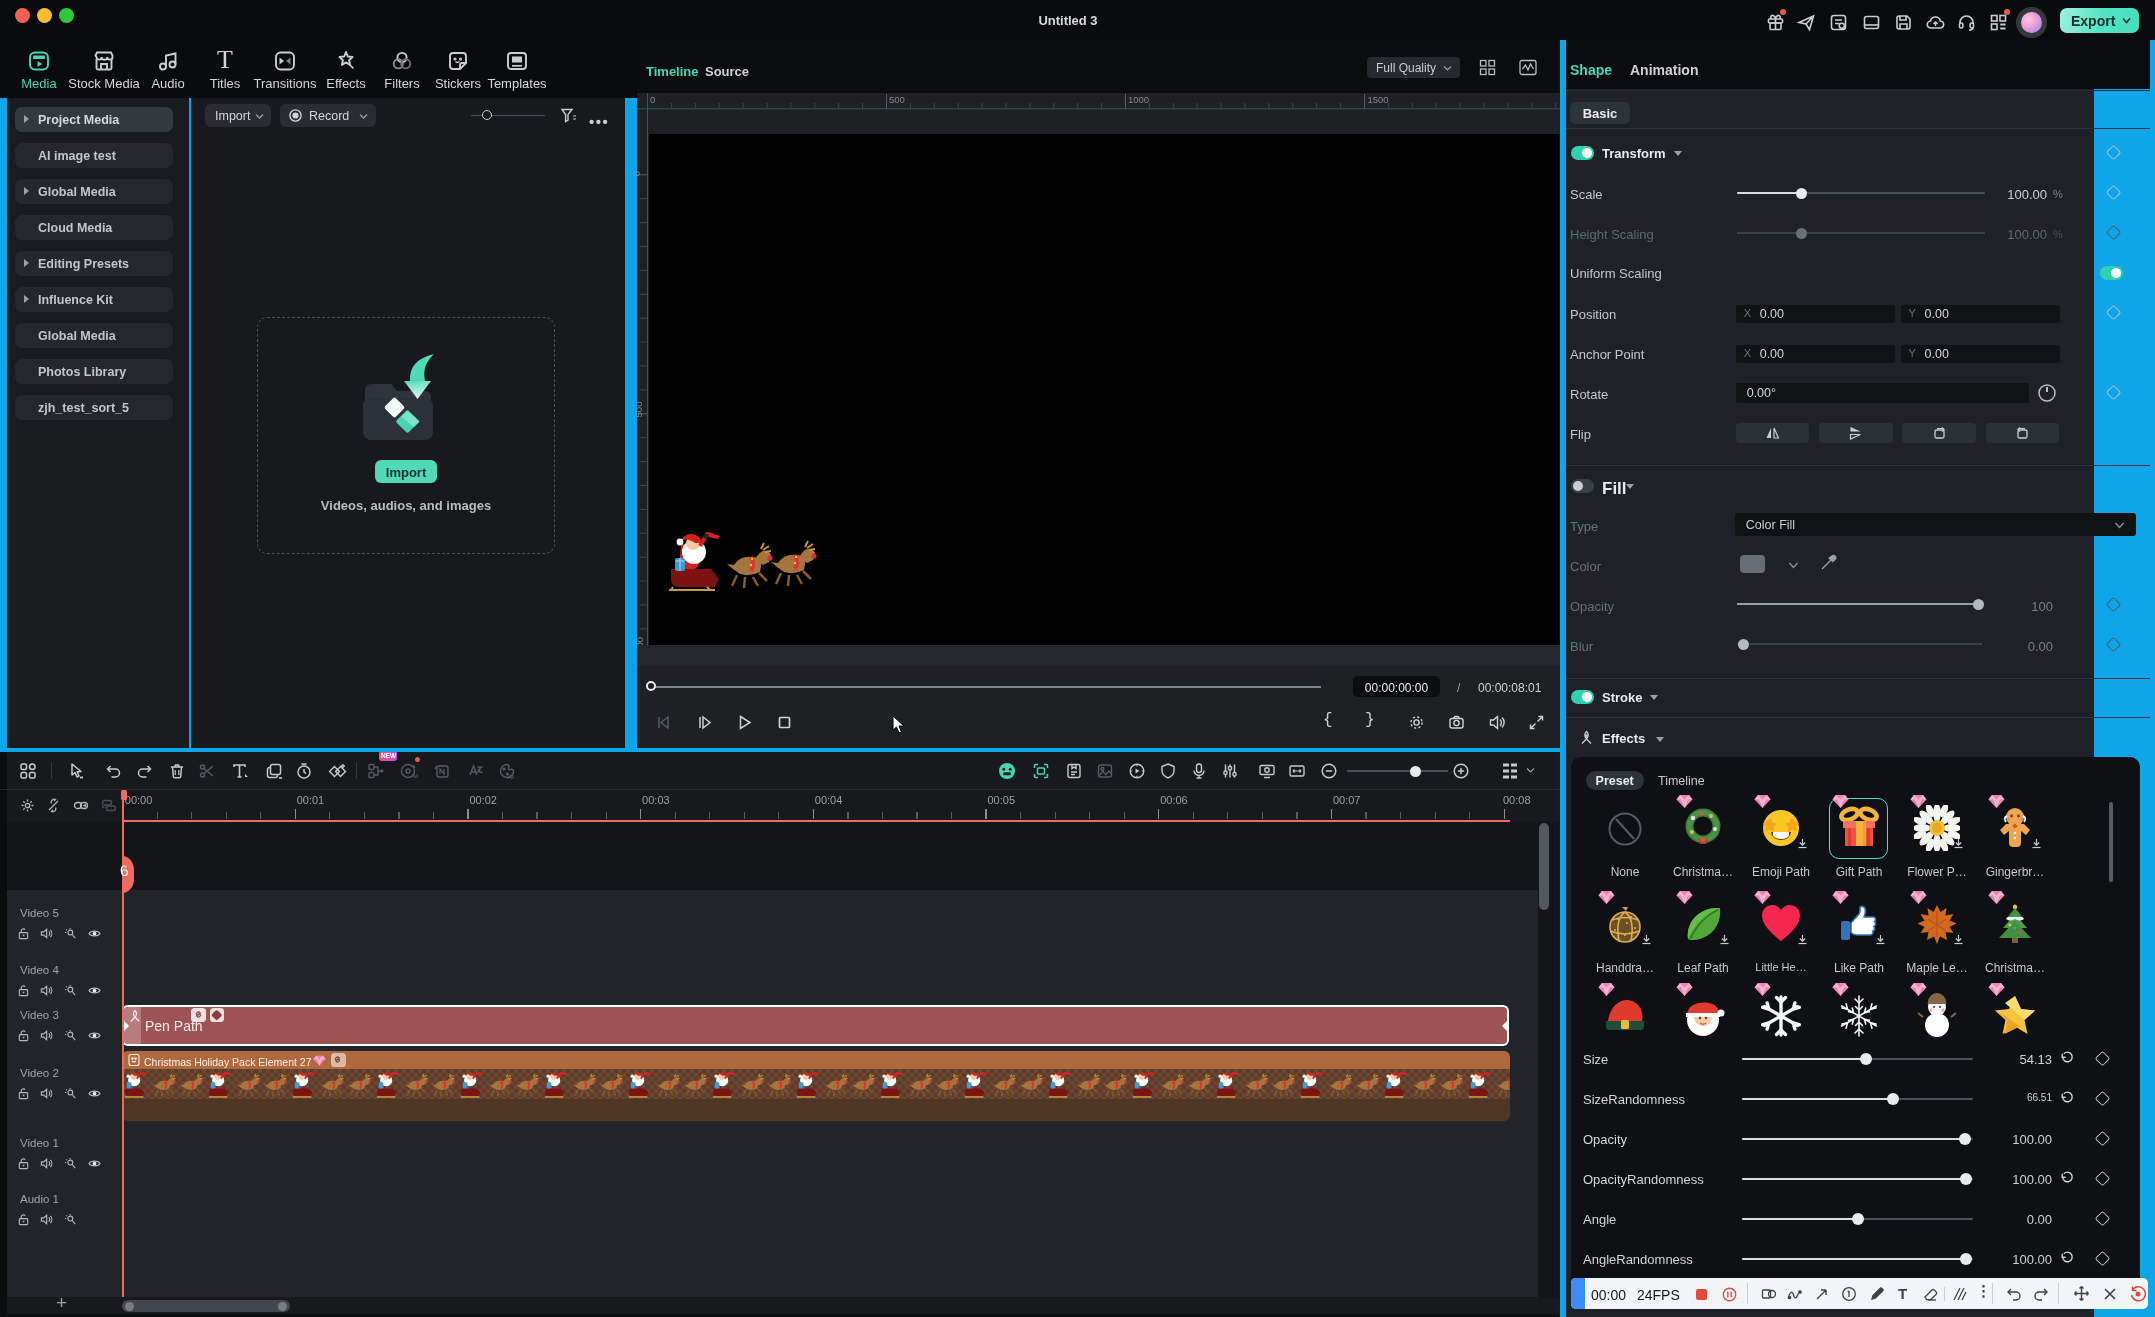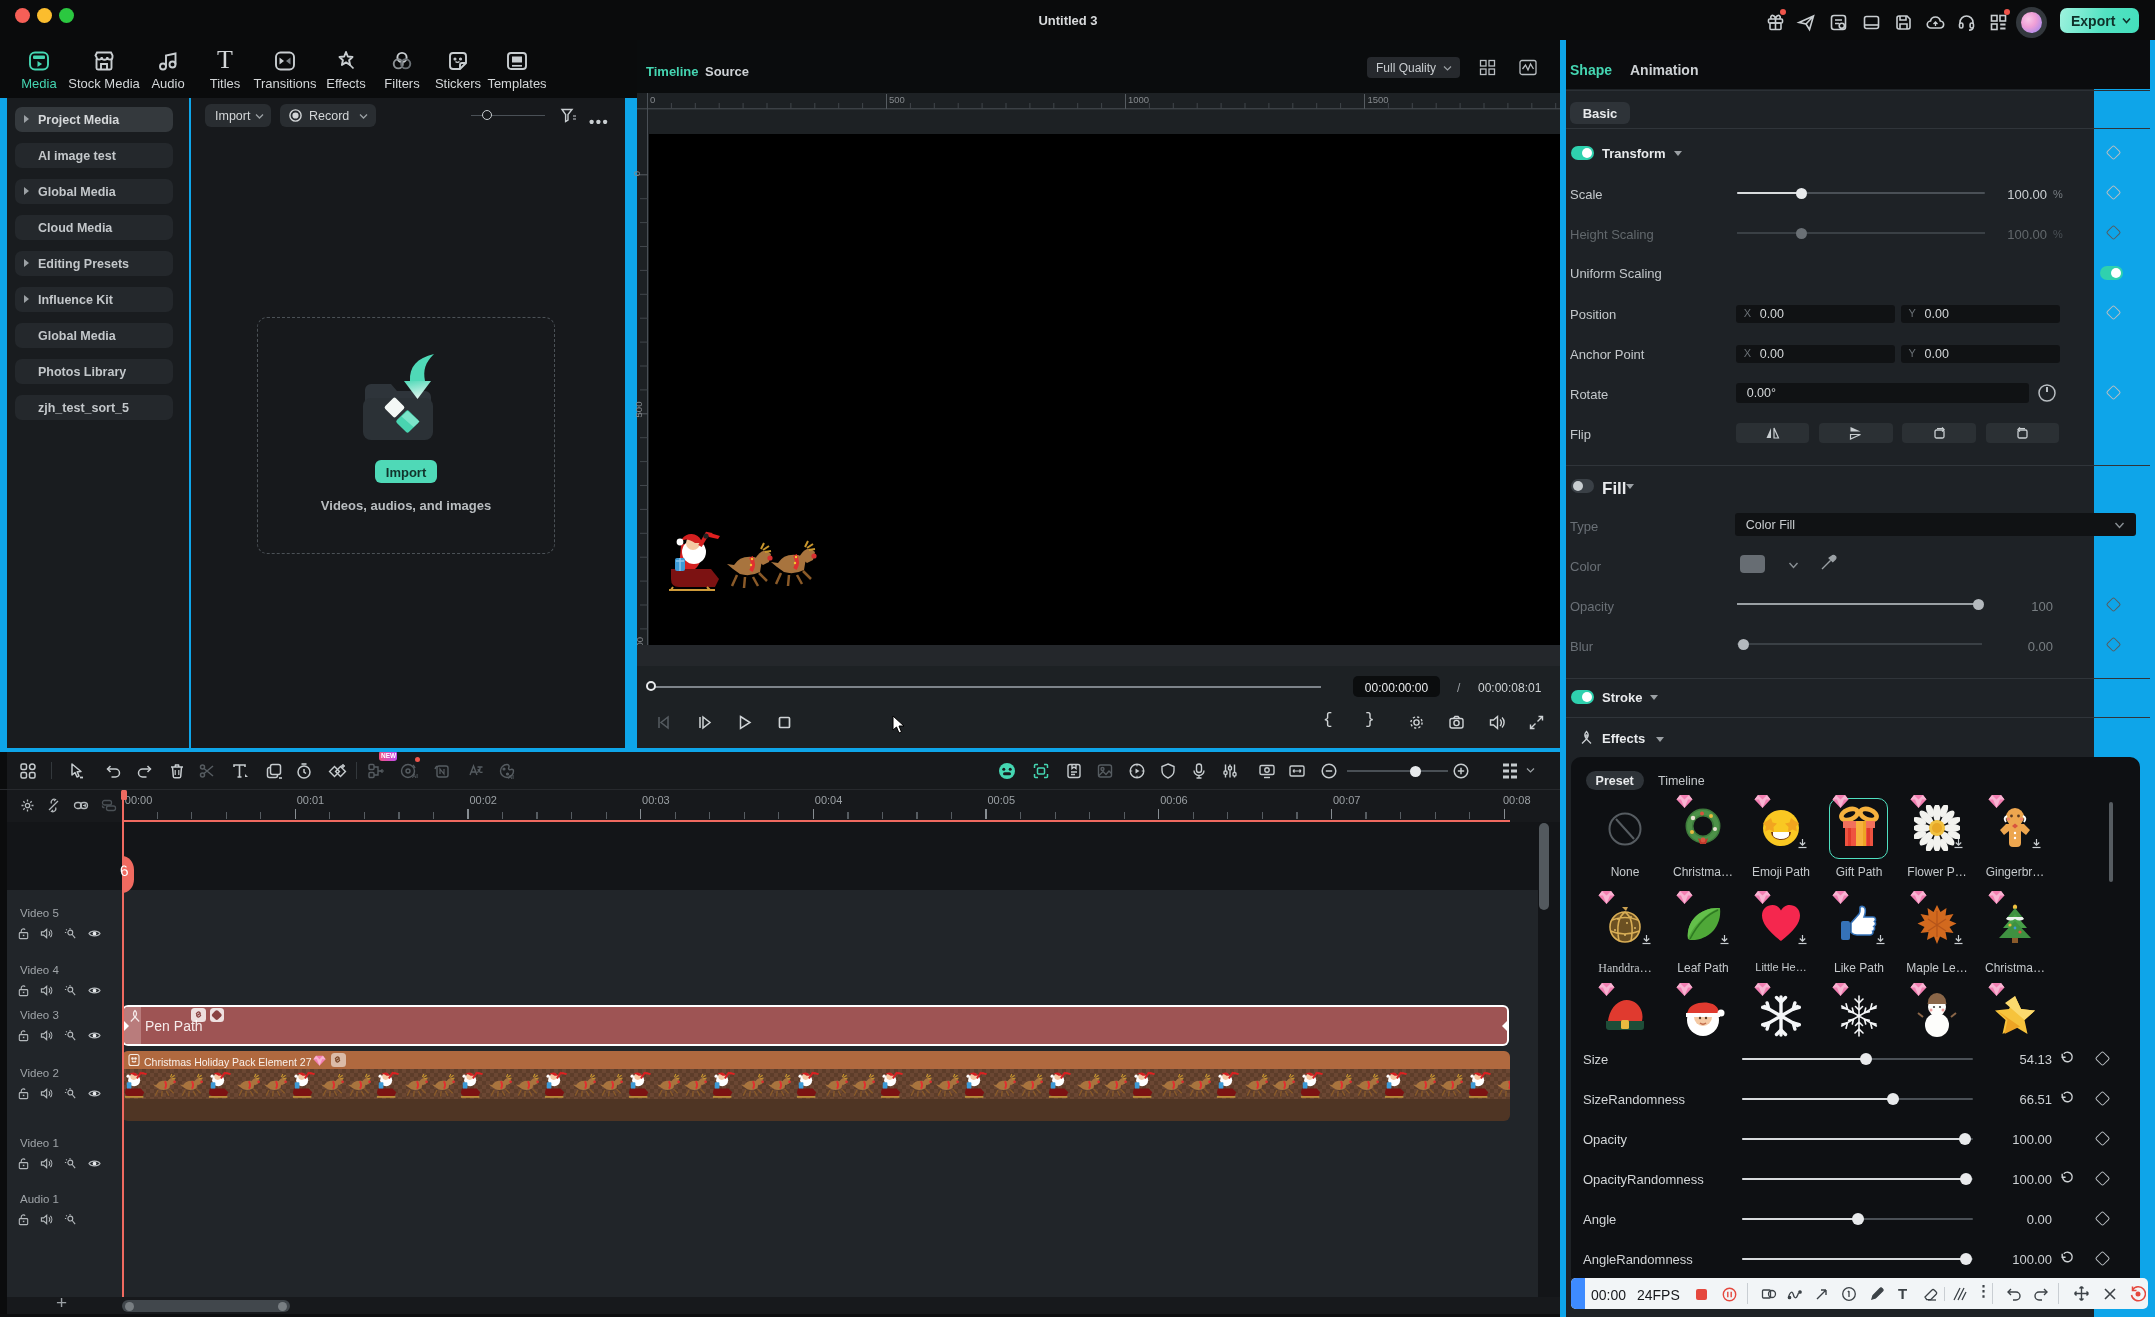--- a/index.html
+++ b/index.html
@@ -677,21 +677,21 @@
       <path d="M23 7 L32 18 h-18 z" fill="#3f9141"></path>
       <path d="M23 13 L35 27 h-24 z" fill="#47a048"></path>
       <path d="M23 20 L39 37 h-32 z" fill="#3f9141"></path>
       <path d="M14 18 q4 3 9 0 q5 3 9 0 l-1.5-2 h-15 z" fill="#eef2f0"></path>
       <rect x="20" y="37" width="6" height="5" fill="#8a5a2a"></rect>
       <circle cx="18" cy="24" r="1.6" fill="#e8b93f"></circle>
           <circle cx="28" cy="31" r="1.6" fill="#d8543f"></circle>
           <circle cx="23" cy="27" r="1.4" fill="#3d9ad6"></circle>
     </svg>
 
-    <div class="ab" style="left:16px;top:204px;width:76px;text-align:center;color:#c6cacd;font-size:12px;font-family:Liberation Serif, serif;">Handdra…</div>
+    <div class="ab" style="left:16px;top:204px;width:76px;text-align:center;color:#c6cacd;font-size:12px;">Handdra…</div>
     <div class="ab" style="left:94px;top:204px;width:76px;text-align:center;color:#c6cacd;font-size:12px;">Leaf Path</div>
     <div class="ab" style="left:172px;top:204px;width:76px;text-align:center;color:#c6cacd;font-size:11px;">Little He…</div>
     <div class="ab" style="left:250px;top:204px;width:76px;text-align:center;color:#c6cacd;font-size:12px;">Like Path</div>
     <div class="ab" style="left:328px;top:204px;width:76px;text-align:center;color:#c6cacd;font-size:12px;">Maple Le…</div>
     <div class="ab" style="left:406px;top:204px;width:76px;text-align:center;color:#c6cacd;font-size:12px;">Christma…</div>
 
     <svg class="ab" style="left:31px;top:236px;" width="46" height="46" viewBox="0 0 46 46">
       <path d="M6 28 C8 12 20 4 30 8 C38 11 42 20 40 28 z" fill="#e03a2f"></path>
       <path d="M4 28 h38 v6 a3 3 0 0 1-3 3 h-32 a3 3 0 0 1-3-3 z" fill="#1e4d38"></path>
       <rect x="19" y="27" width="8" height="9" rx="1.5" fill="#e8b93f"></rect>
@@ -853,21 +853,21 @@
     <svg class="ab" style="left:488px;top:294px;" width="15" height="15" viewBox="0 0 15 15" fill="none" stroke="#cfd3d6" stroke-width="1.4">
           <path d="M3.2 2.8 v3.4 h3.4"></path>
           <path d="M3.6 6 a4.8 4.8 0 1 0 1.2-3.2"></path>
         </svg>
     <div class="kd ab" style="left:525.5px;top:295.5px;"></div>
 
     <div class="ab" style="left:12px;top:335px;color:#d3d6d8;font-size:13px;">SizeRandomness</div>
     <div class="sliderline ab" style="left:171.2px;top:341px;width:230.5px;"></div>
     <div class="sliderfill ab" style="left:171.2px;top:341px;width:150px;"></div>
     <div class="knob ab" style="left:315.7px;top:335.5px;width:12px;height:12px;"></div>
-    <div class="ab" style="left:396px;top:335px;width:85px;text-align:right;color:#cdd1d4;font-size:13px;">66.51</div>
+    <div class="ab" style="left:396px;top:335px;width:85px;text-align:right;color:#cdd1d4;font-size:10px;">66.51</div>
     <svg class="ab" style="left:488px;top:334px;" width="15" height="15" viewBox="0 0 15 15" fill="none" stroke="#cfd3d6" stroke-width="1.4">
           <path d="M3.2 2.8 v3.4 h3.4"></path>
           <path d="M3.6 6 a4.8 4.8 0 1 0 1.2-3.2"></path>
         </svg>
     <div class="kd ab" style="left:525.5px;top:335.5px;"></div>
 
     <div class="ab" style="left:12px;top:375px;color:#d3d6d8;font-size:13px;">Opacity</div>
     <div class="sliderline ab" style="left:171.2px;top:381px;width:230.5px;"></div>
     <div class="sliderfill ab" style="left:171.2px;top:381px;width:223px;"></div>
     <div class="knob ab" style="left:388.3px;top:375.5px;width:12px;height:12px;"></div>

